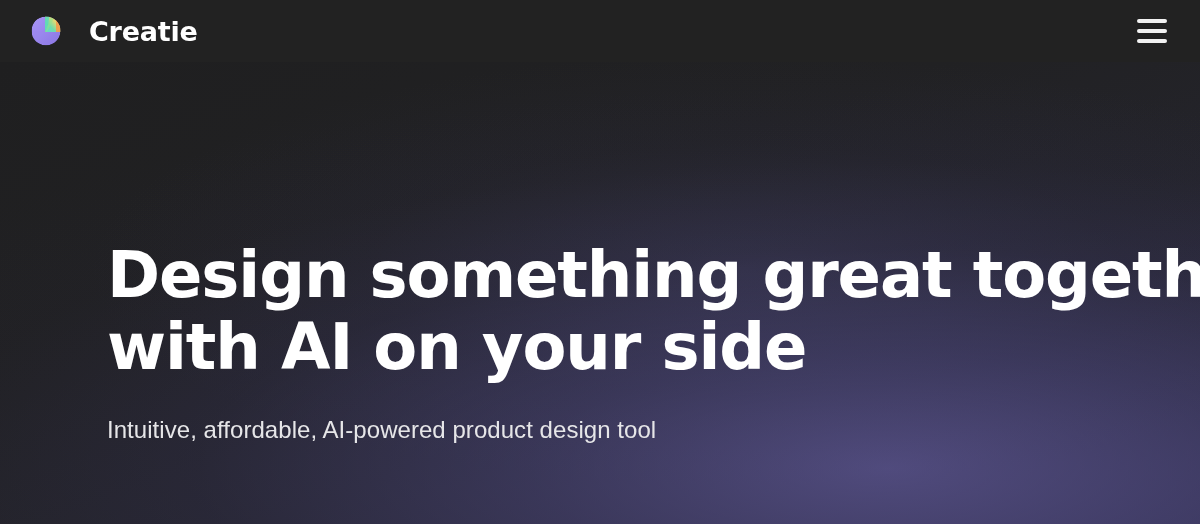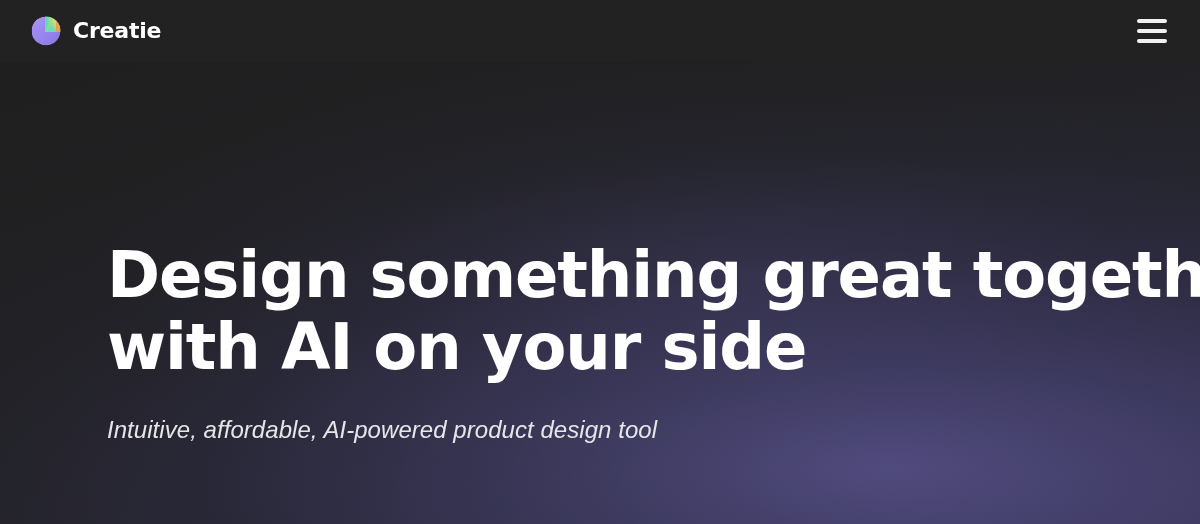--- a/index.html
+++ b/index.html
@@ -47,25 +47,26 @@
 
   .brand-mark {
     width: 32px;
     height: 32px;
     display: block;
     flex: 0 0 32px;
   }
 
   .brand-name {
     color: #ffffff;
-    font-size: 22px;
+    font-size: 27px;
     font-weight: bold;
     letter-spacing: -0.2px;
     line-height: 1;
     font-family: "DejaVu Sans", "Liberation Sans", sans-serif;
+    margin-left: 16px;
   }
 
   .menu-button {
     width: 44px;
     height: 40px;
     display: flex;
     flex-direction: column;
     align-items: center;
     justify-content: center;
     gap: 6px;
@@ -129,21 +130,20 @@
   .subhead {
     position: absolute;
     top: 351px;
     left: 0;
     color: #e6e6e8;
     font-size: 24px;
     font-weight: normal;
     line-height: 34px;
     letter-spacing: 0.05px;
     white-space: nowrap;
-    font-style: italic;
   }
 
   .subhead .sub-line { display: block; }
 </style>
 </head>
 <body>
 
 <div class="page">
 
   <header class="site-header">

